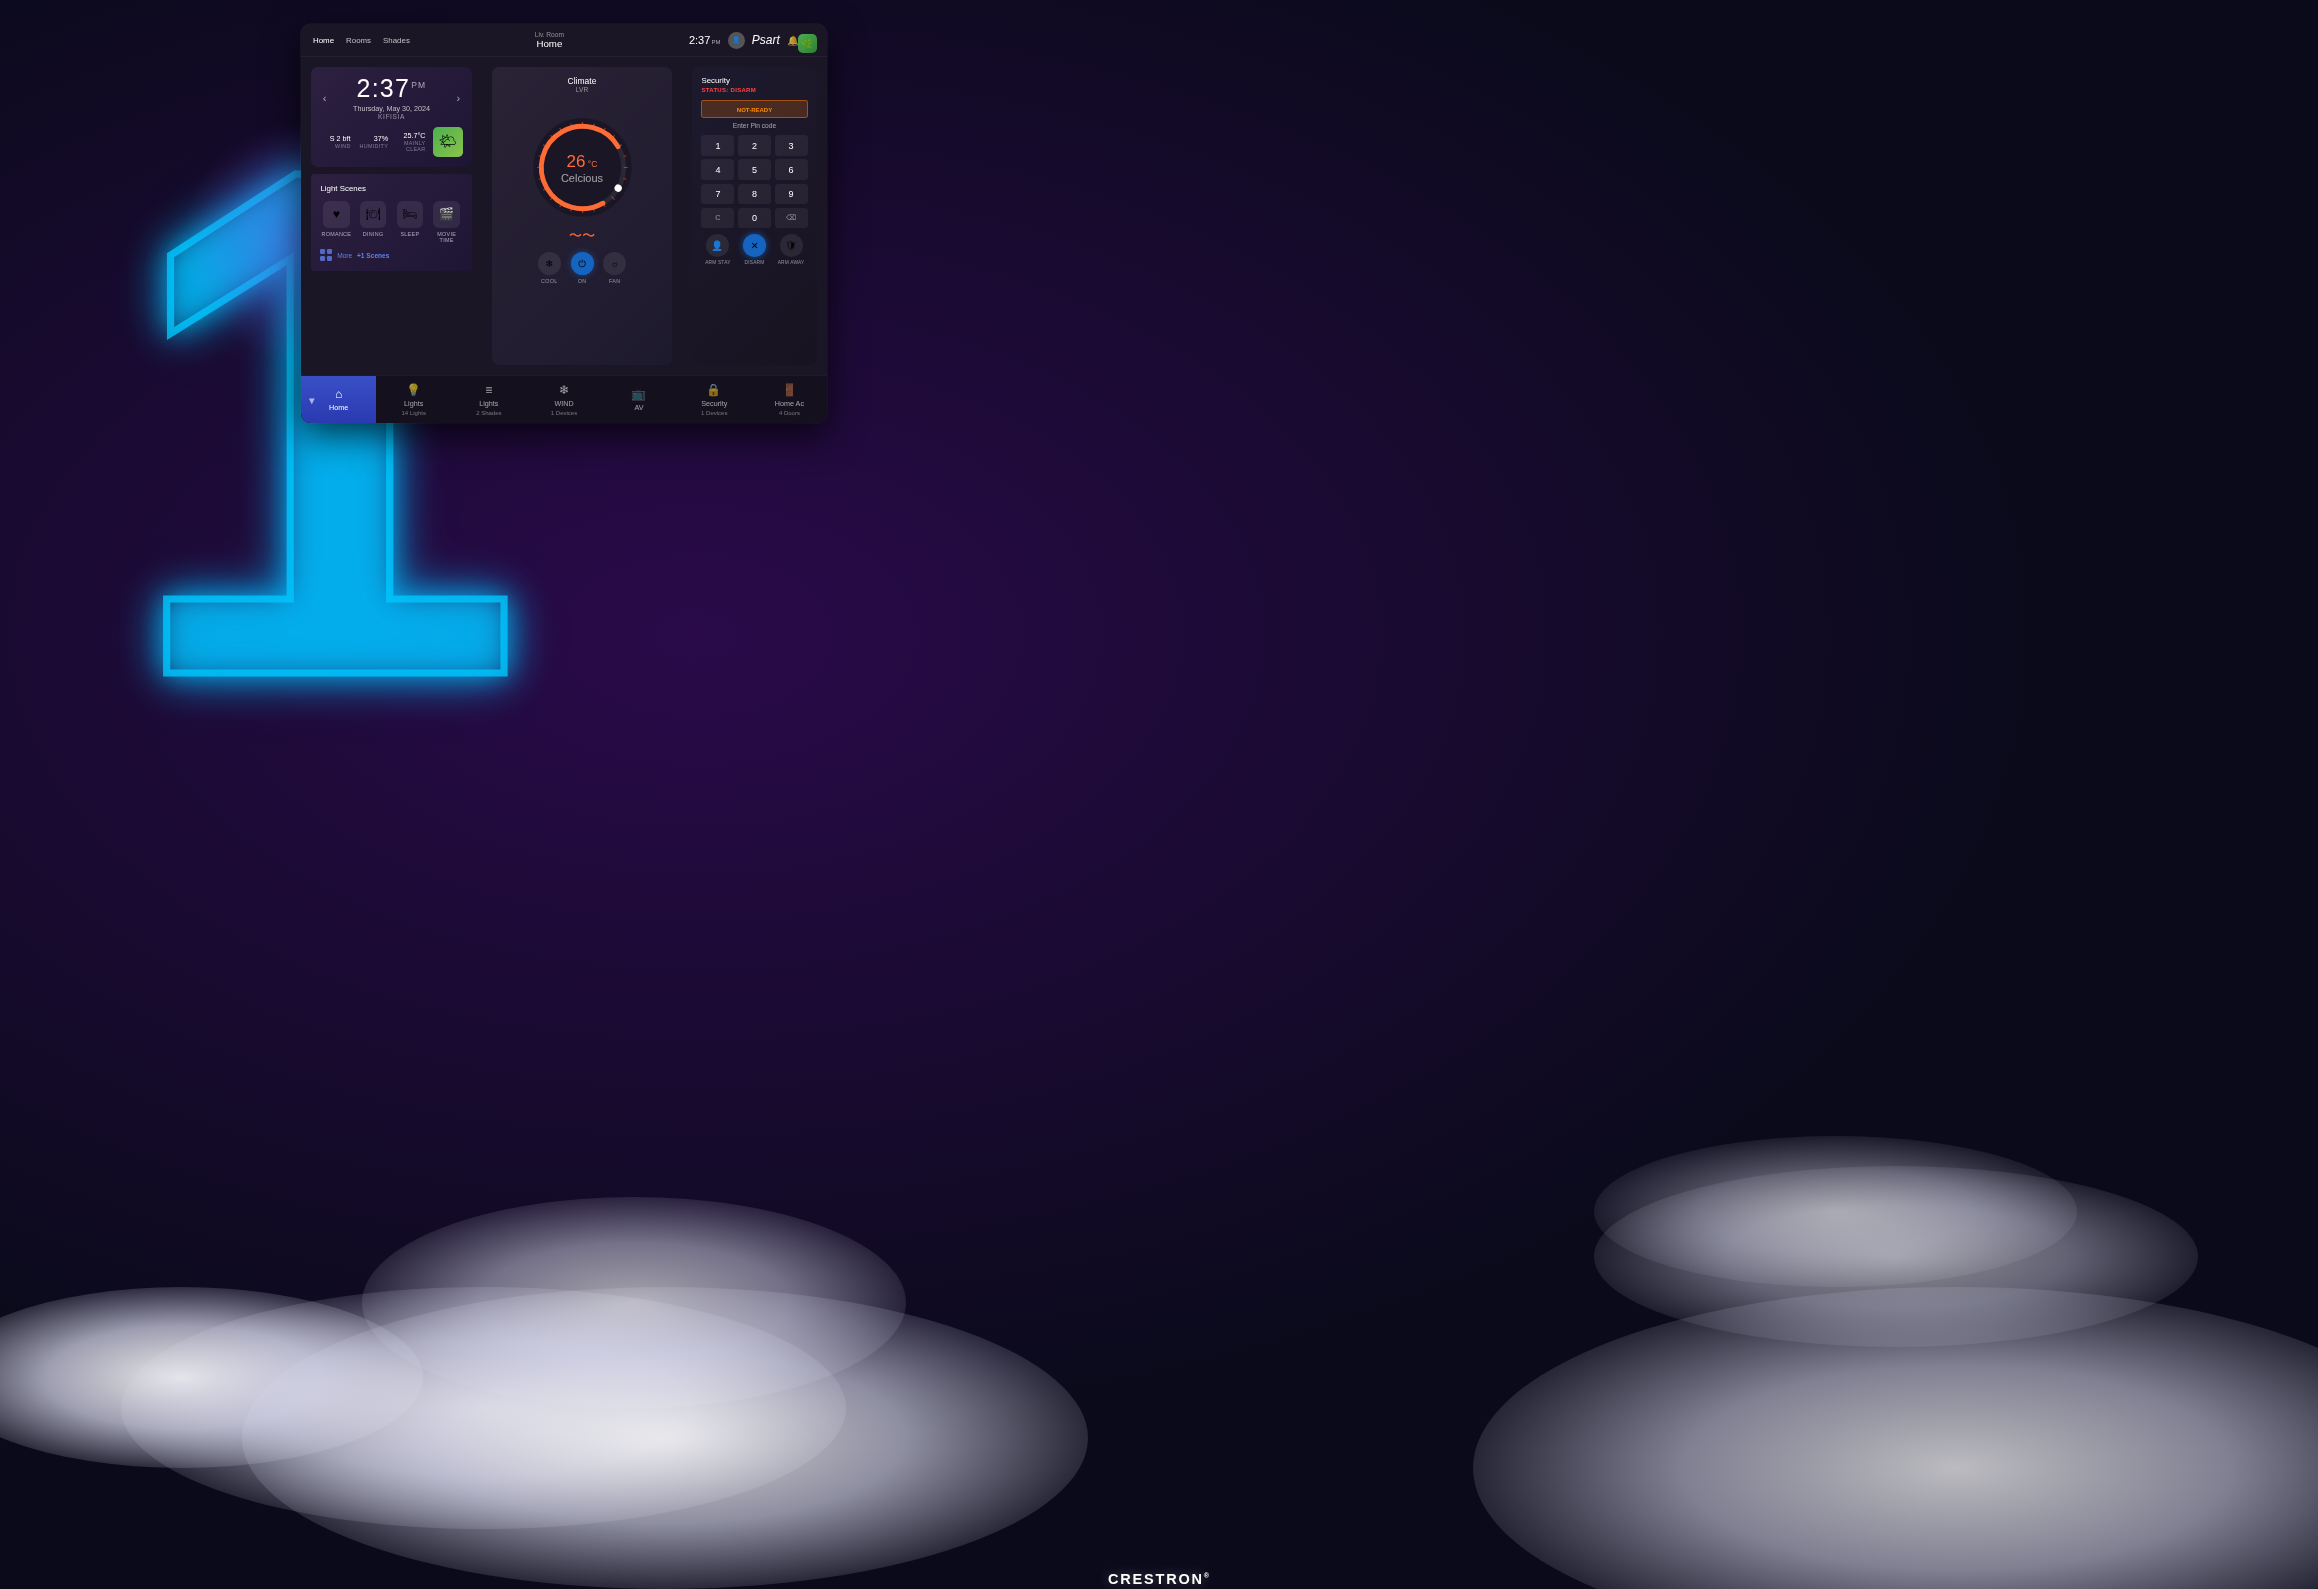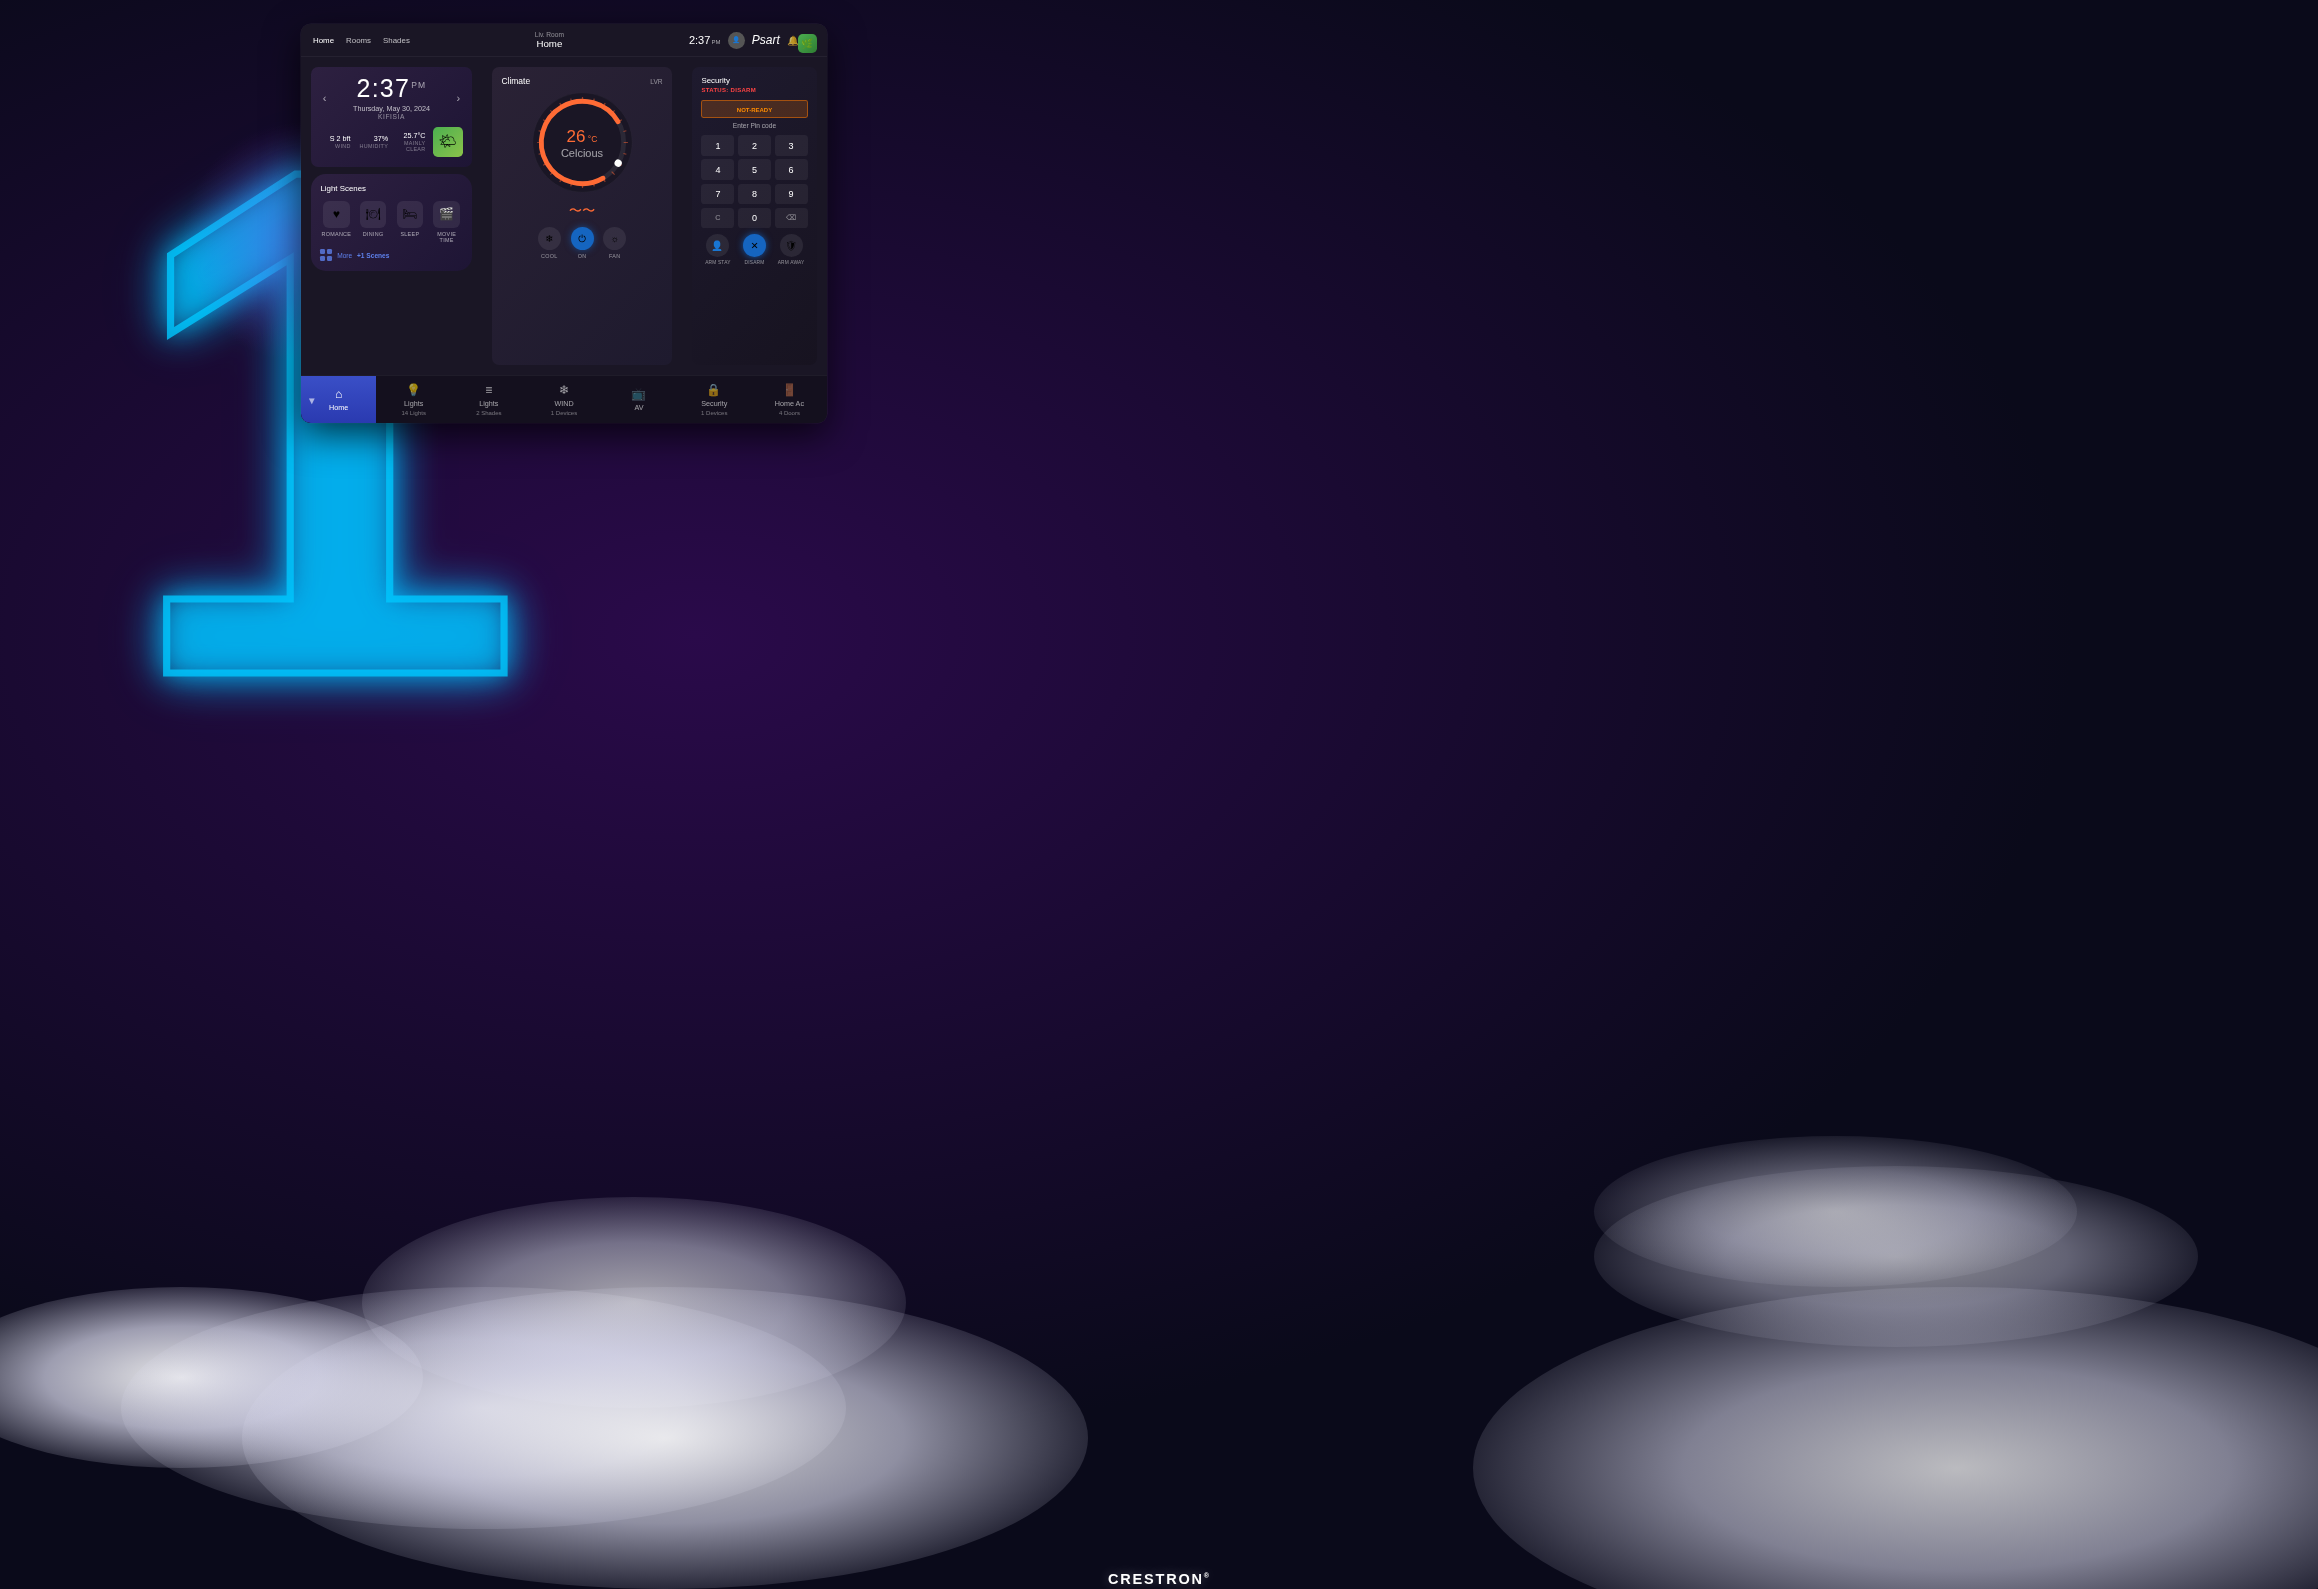--- a/index.html
+++ b/index.html
@@ -238,21 +238,21 @@
       border-radius: 4.8px;
       display: flex;
       align-items: center;
       justify-content: center;
       font-size: 14.5px;
     }
 
     
     .light-scenes {
       background: linear-gradient(135deg, #2d2040 0%, #1e1535 100%);
-      border-radius: 15px;
+      border-radius: 3px;
       padding: 9.7px;
     }
     .section-title {
       font-size: 7.9px;
       color: white;
       margin-bottom: 8.5px;
       font-weight: 500;
     }
     .scenes-grid {
       display: grid;
@@ -321,21 +321,22 @@
     .climate-section {
       background: linear-gradient(135deg, #2a2235 0%, #1e1a2e 100%);
       border-radius: 7.2px;
       padding: 9.7px;
       height: 100%;
     }
     .climate-header {
       display: flex;
       justify-content: space-between;
       align-items: center;
-      margin-bottom: 2px;
+      margin-bottom: 20px;
+      flex-direction: column;
     }
     .climate-title {
       font-size: 8.5px;
       color: white;
       font-weight: 500;
     }
     .lvr-badge {
       font-size: 6.6px;
       color: rgba(255,255,255,0.5);
     }

